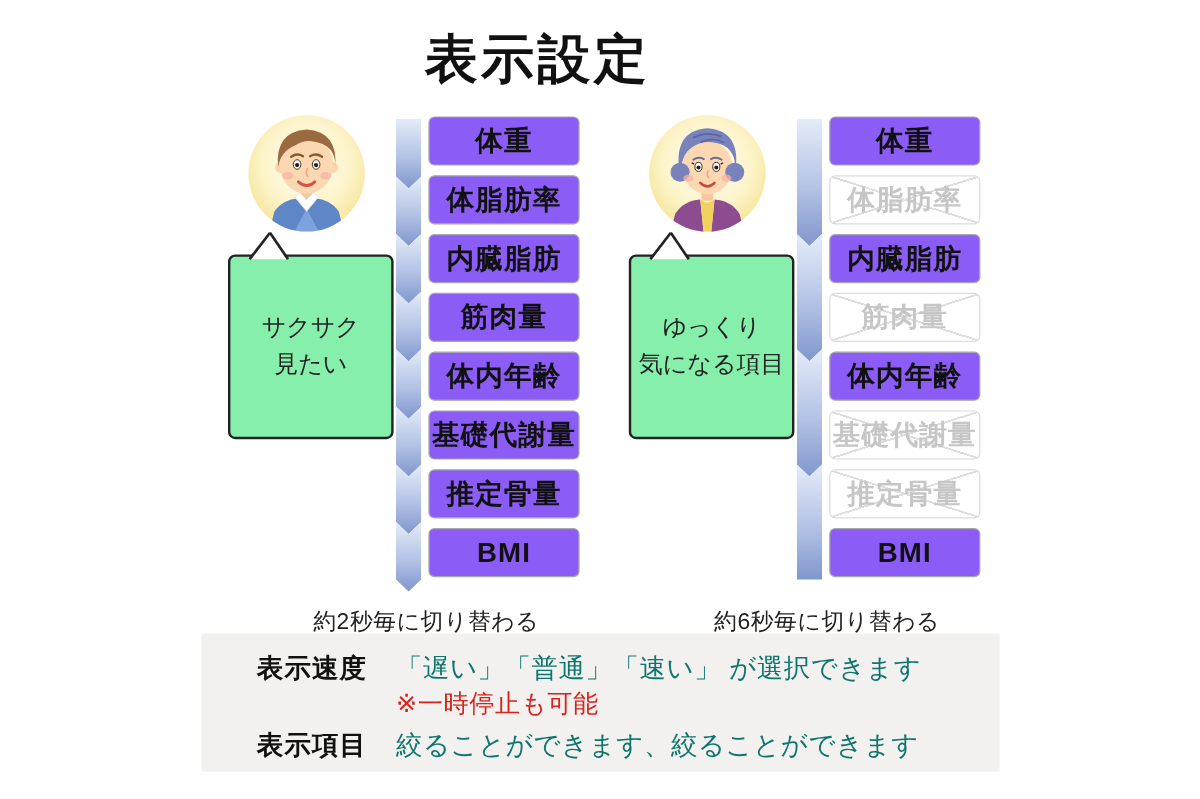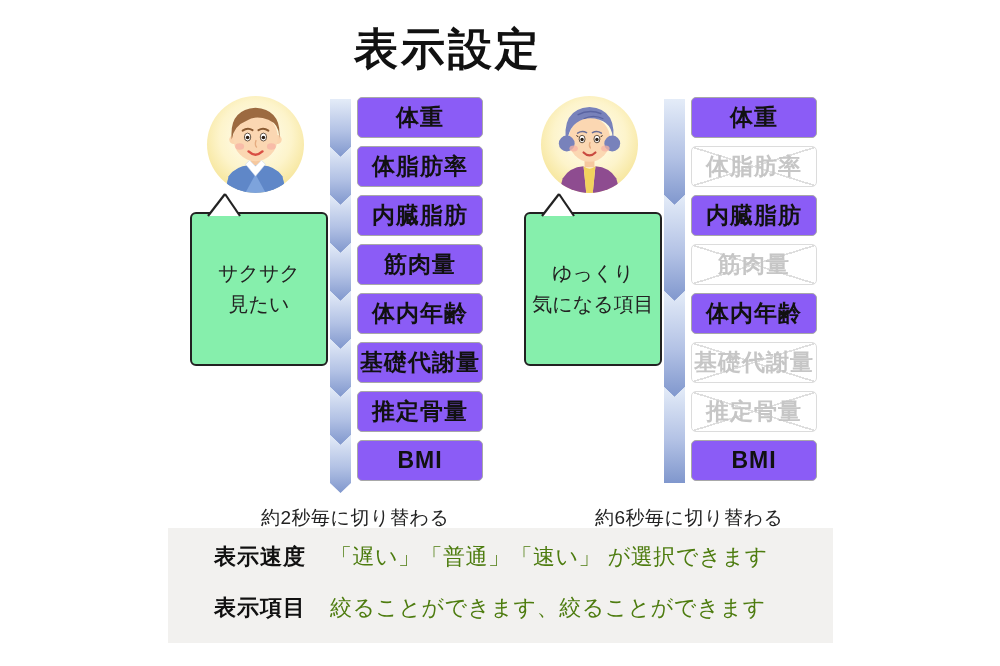--- a/index.html
+++ b/index.html
@@ -35,24 +35,24 @@
           #fff;}
 
   .caption{position:absolute;left:261px;top:485px;font-size:19px;color:#222;
            letter-spacing:0.5px;white-space:nowrap;margin-top:20px;}
 
   .footer{position:absolute;left:168px;top:528px;width:665px;height:115px;
           background:var(--footer-bg,#f2f1ef);box-sizing:border-box;padding-top:13px;}
   .frow{display:flex;align-items:baseline;line-height:31px;}
   .flabel{display:inline-block;margin-left:46px;width:116px;font-size:22px;font-weight:bold;
           color:#111;letter-spacing:1px;flex:none;}
-  .ftext{font-size:22px;color:#4d7c0f;letter-spacing:0.5px;white-space:nowrap;}
+  .ftext{font-size:22px;color:#0f766e;letter-spacing:0.5px;white-space:nowrap;}
   .note{color:var(--note-red,#d7231e);font-size:21px;}
   .note-row{line-height:29px;}
-  .frow.third{margin-top:20px;}
+  .frow.third{margin-top:4px;}
 </style>
 </head>
 <body>
 
 <div class="page">
 
   <div class="title">表示設定</div>
 
   <div class="column col-left">
 
@@ -227,19 +227,23 @@
       </div>
 
     <div class="caption">約6秒毎に切り替わる</div>
   </div>
 
   <div class="footer">
     <div class="frow">
       <span class="flabel">表示速度</span>
       <span class="ftext">「遅い」「普通」「速い」 が選択できます</span>
     </div>
+    <div class="frow note-row">
+      <span class="flabel"></span>
+      <span class="ftext note">※一時停止も可能</span>
+    </div>
     <div class="frow third">
       <span class="flabel">表示項目</span>
       <span class="ftext">絞ることができます、絞ることができます</span>
     </div>
   </div>
 
 </div>
 
 </body></html>

